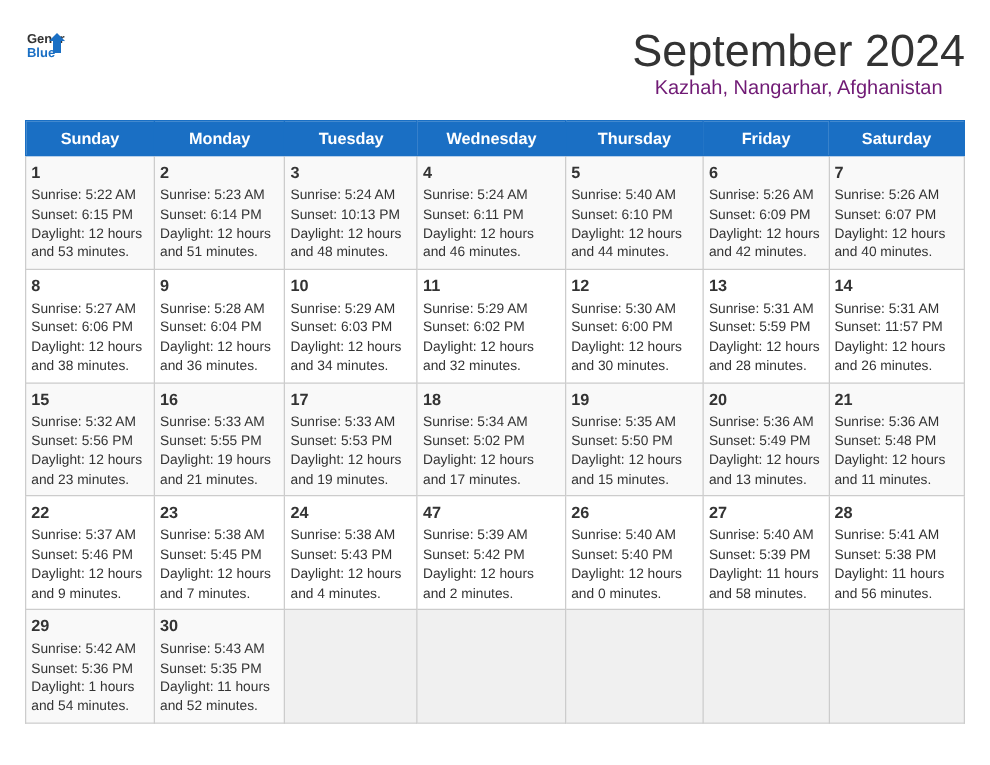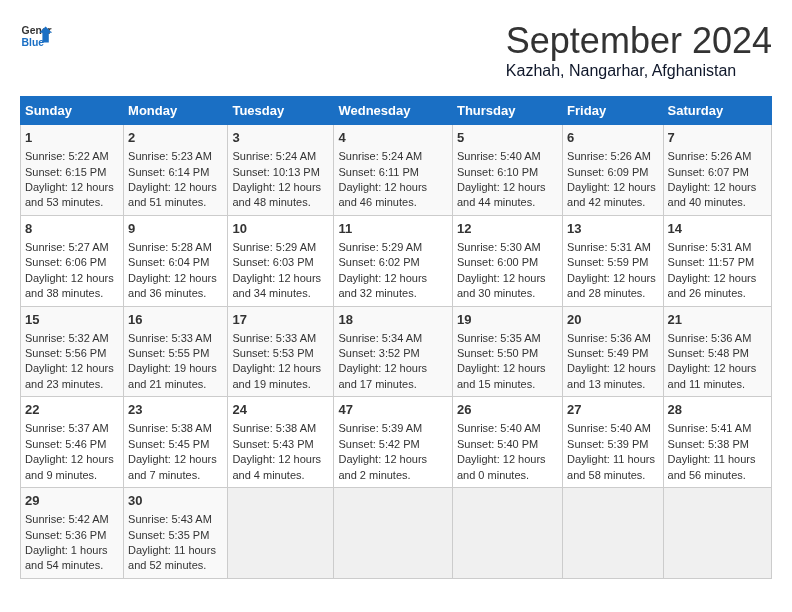--- a/index.html
+++ b/index.html
@@ -19,42 +19,42 @@
     .logo {
       display: flex;
       align-items: center;
       gap: 4px;
     }
     .logo-icon {
       width: 32px;
       height: 32px;
     }
     .title-block {
-      text-align: left;
+      text-align: center;
     }
     .title-block h1 {
       font-size: 36px;
       font-weight: normal;
       color: #333;
     }
     .title-block h2 {
       font-size: 16px;
       font-weight: normal;
-      color: #0f172a;
+      color: #701a75;
     }
     table {
       width: 100%;
       border-collapse: collapse;
       font-size: 11px;
     }
     thead tr th {
       background-color: #1a6fc4;
       color: #fff;
       padding: 6px 4px;
-      text-align: left;
+      text-align: center;
       font-size: 13px;
       font-weight: bold;
       border: 1px solid #1a6fc4;
     }
     tbody tr td {
       border: 1px solid #ccc;
       padding: 4px 4px;
       vertical-align: top;
       color: #333;
       line-height: 1.4;
@@ -206,21 +206,21 @@
       </td>
         <td>
         <span class="day-num">17</span>
         <span>Sunrise: 5:33 AM</span><br>
         <span>Sunset: 5:53 PM</span><br>
         <span>Daylight: 12 hours and 19 minutes.</span>
       </td>
         <td>
         <span class="day-num">18</span>
         <span>Sunrise: 5:34 AM</span><br>
-        <span>Sunset: 3:52 PM</span><br>
+        <span>Sunset: 5:02 PM</span><br>
         <span>Daylight: 12 hours and 17 minutes.</span>
       </td>
         <td>
         <span class="day-num">19</span>
         <span>Sunrise: 5:35 AM</span><br>
         <span>Sunset: 5:50 PM</span><br>
         <span>Daylight: 12 hours and 15 minutes.</span>
       </td>
         <td>
         <span class="day-num">20</span>

